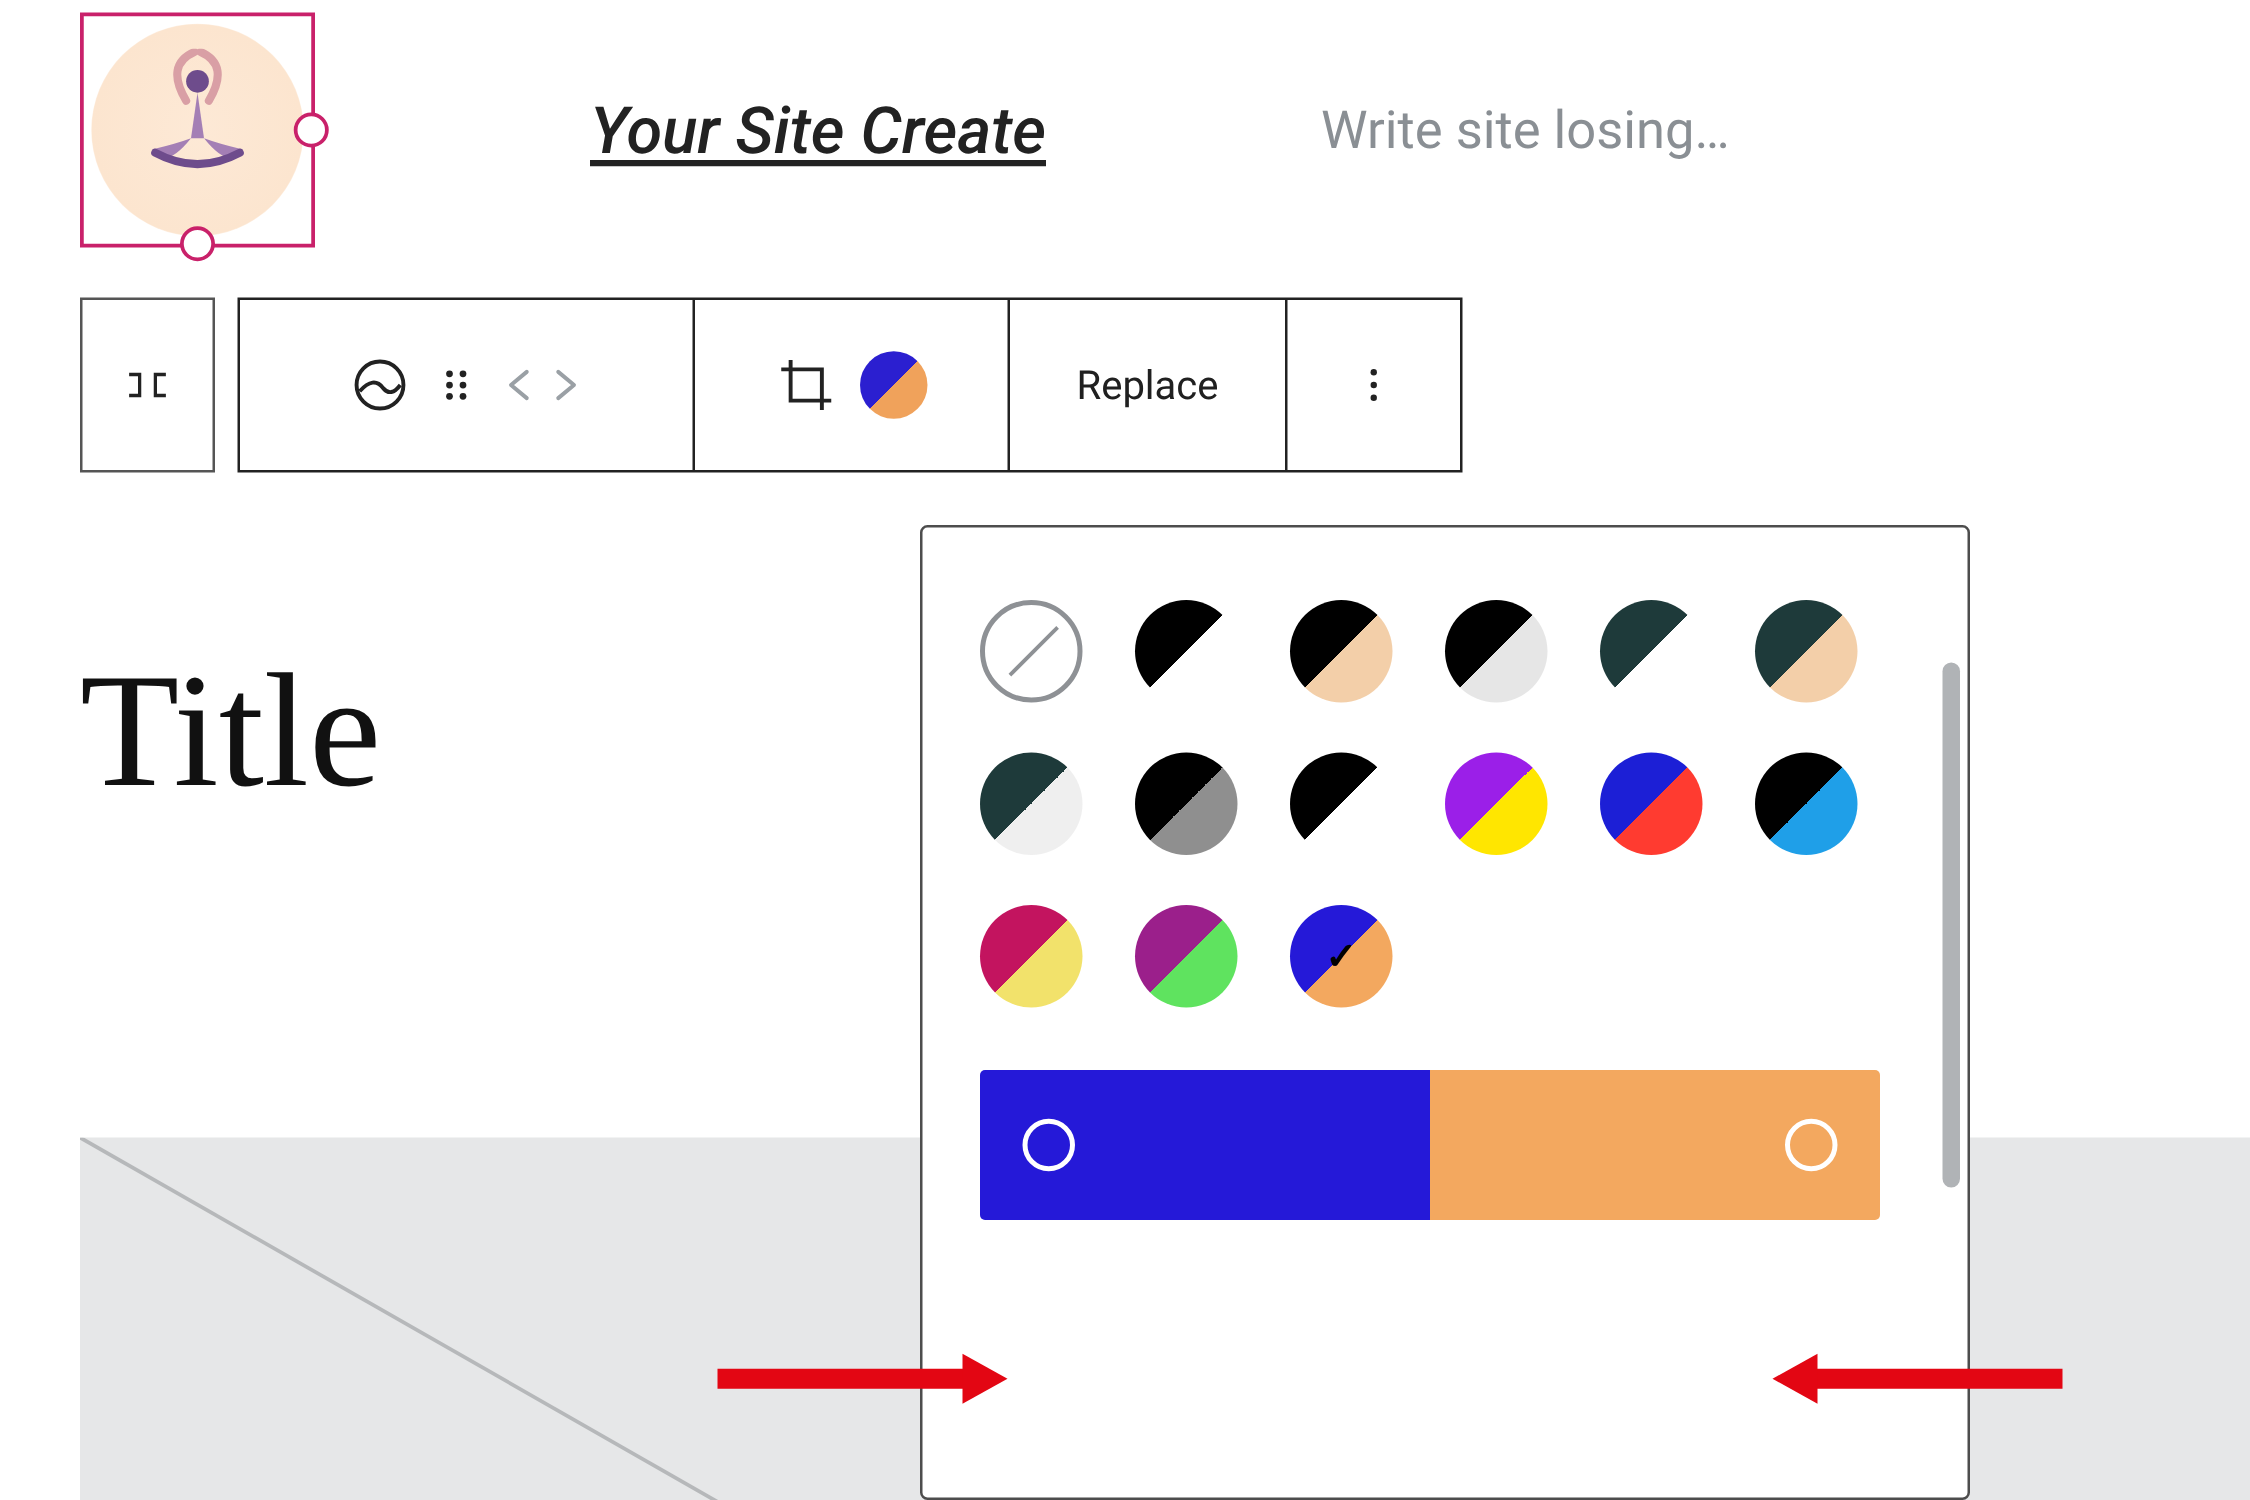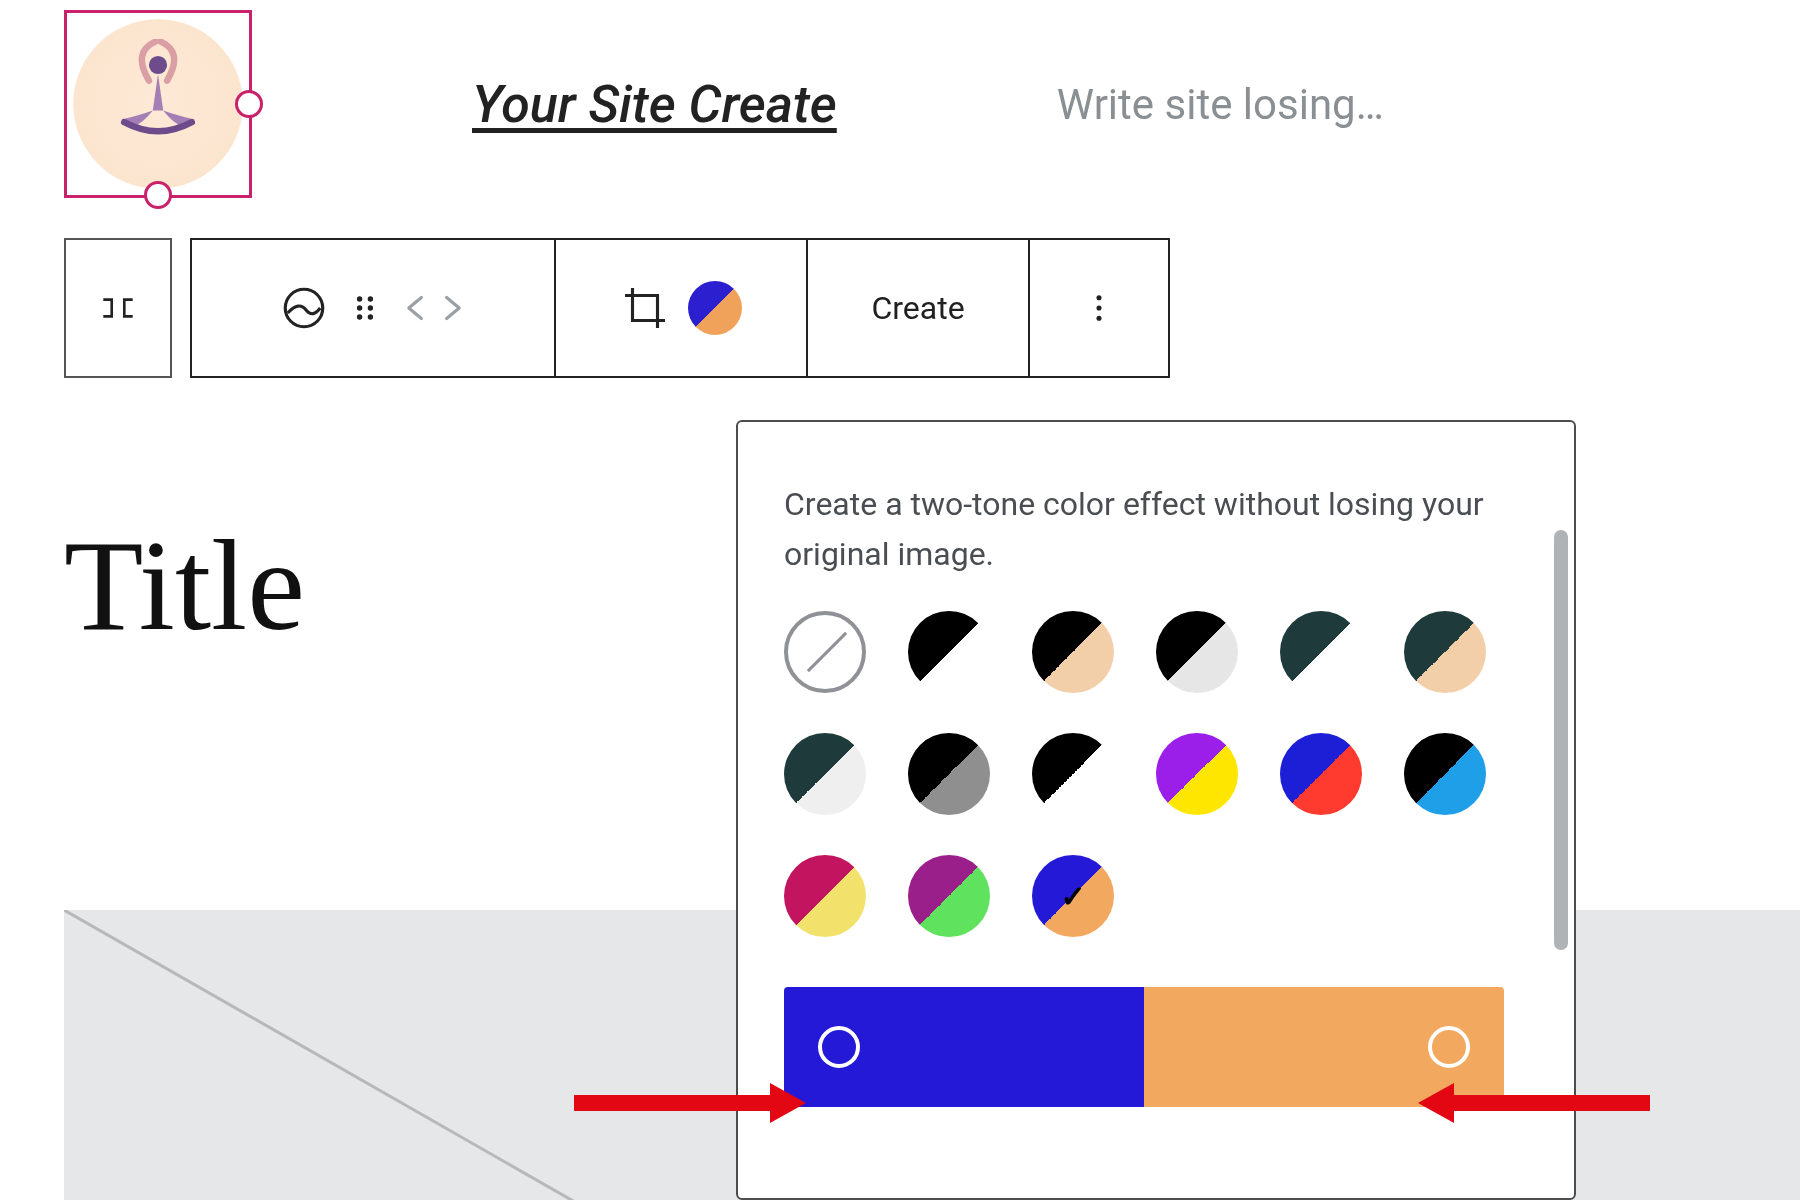--- a/index.html
+++ b/index.html
@@ -277,42 +277,41 @@
         <path d="M42 10 L54 20 L42 30" class="muted-stroke" stroke-linecap="round" stroke-linejoin="round"></path>
       </svg>
     </div>
     <div class="tb-cell c2">
       <svg viewBox="0 0 40 40" width="50" height="50">
         <path d="M10 4 L10 30 L36 30 M4 10 L30 10 L30 36" class="icon-stroke"></path>
       </svg>
       <div class="duotone-swatch-tb"></div>
     </div>
     <div class="tb-cell c3">
-      <span class="replace-label">Create</span>
+      <span class="replace-label">Replace</span>
     </div>
     <div class="tb-cell c4">
       <svg viewBox="0 0 40 40" width="34" height="46">
         <circle cx="20" cy="8" r="3" fill="#222"></circle>
         <circle cx="20" cy="20" r="3" fill="#222"></circle>
         <circle cx="20" cy="32" r="3" fill="#222"></circle>
       </svg>
     </div>
   </div>
 </div>
 
 <div class="page-heading">Title</div>
 
 <div class="bottom-placeholder">
   <svg viewBox="0 0 1736 400" preserveAspectRatio="none">
     <line x1="0" y1="0" x2="700" y2="400" stroke="#b6b8ba" stroke-width="3"></line>
   </svg>
 </div>
 
 <div class="popover">
-  <div class="popover-desc">Create a two-tone color effect without losing your original image.</div>
   <div class="swatch-grid" id="swatch-grid">
       <div class="swatch none"></div>
       <div class="swatch" style="background: linear-gradient(135deg, rgb(0, 0, 0) 0px, rgb(0, 0, 0) 50%, rgb(255, 255, 255) 50%, rgb(255, 255, 255) 100%);"></div>
       <div class="swatch" style="background: linear-gradient(135deg, rgb(0, 0, 0) 0px, rgb(0, 0, 0) 50%, rgb(243, 207, 169) 50%, rgb(243, 207, 169) 100%);"></div>
       <div class="swatch" style="background: linear-gradient(135deg, rgb(0, 0, 0) 0px, rgb(0, 0, 0) 50%, rgb(230, 230, 230) 50%, rgb(230, 230, 230) 100%);"></div>
       <div class="swatch" style="background: linear-gradient(135deg, rgb(30, 58, 58) 0px, rgb(30, 58, 58) 50%, rgb(255, 255, 255) 50%, rgb(255, 255, 255) 100%);"></div>
       <div class="swatch" style="background: linear-gradient(135deg, rgb(30, 58, 58) 0px, rgb(30, 58, 58) 50%, rgb(243, 207, 169) 50%, rgb(243, 207, 169) 100%);"></div>
       <div class="swatch" style="background: linear-gradient(135deg, rgb(30, 58, 58) 0px, rgb(30, 58, 58) 50%, rgb(239, 239, 239) 50%, rgb(239, 239, 239) 100%);"></div>
       <div class="swatch" style="background: linear-gradient(135deg, rgb(0, 0, 0) 0px, rgb(0, 0, 0) 50%, rgb(143, 143, 143) 50%, rgb(143, 143, 143) 100%);"></div>
       <div class="swatch" style="background: linear-gradient(135deg, rgb(0, 0, 0) 0px, rgb(0, 0, 0) 50%, rgb(255, 255, 255) 50%, rgb(255, 255, 255) 100%);"></div>

